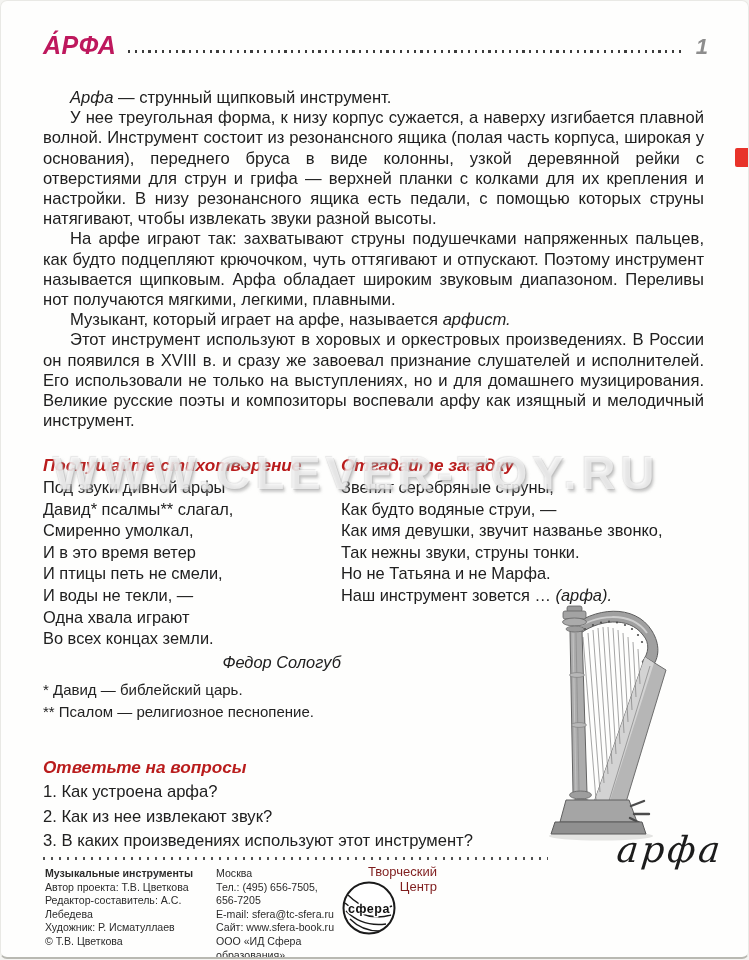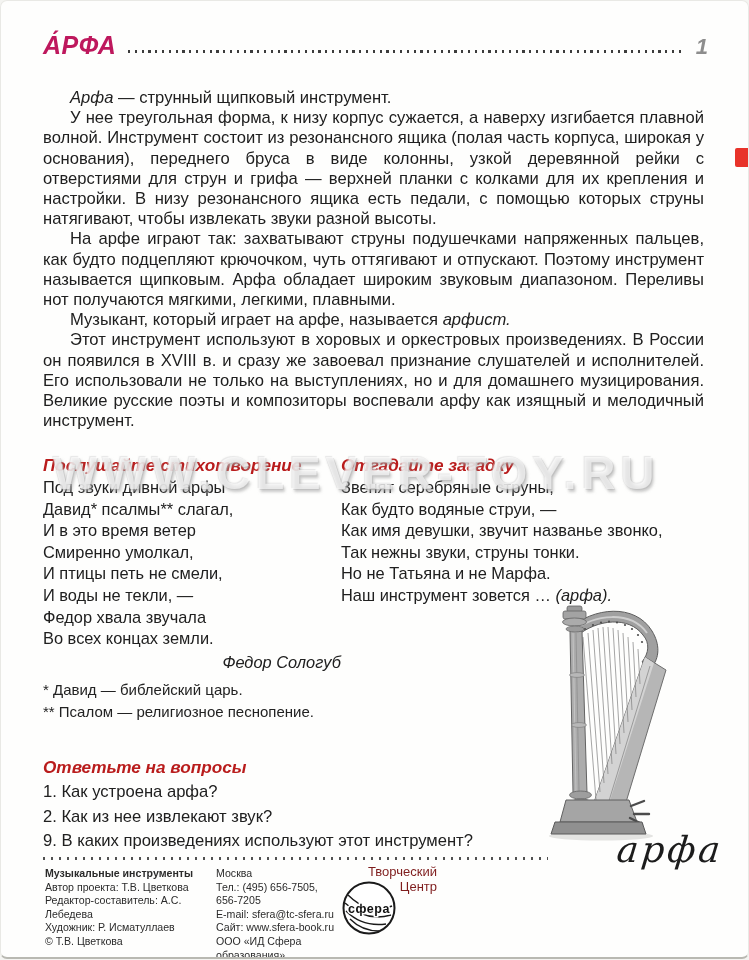--- a/index.html
+++ b/index.html
@@ -128,25 +128,25 @@
     <p>Этот инструмент используют в хоровых и оркестровых произведениях. В России он появился в XVIII в. и сразу же завоевал признание слушателей и исполнителей. Его использовали не только на выступлениях, но и для домашнего музицирования. Великие русские поэты и композиторы воспевали арфу как изящный и мелодичный инструмент.</p>
   </div>
 
   <div class="watermark">WWW.CLEVER-TOY.RU</div>
 
   <div class="cols">
     <div class="col-poem">
       <div class="sec-head">Послушайте стихотворение</div>
       <div class="verse">Под звуки дивной арфы</div>
       <div class="verse">Давид* псалмы** слагал,</div>
+      <div class="verse">Смиренно умолкал,</div>
       <div class="verse">И в это время ветер</div>
-      <div class="verse">Смиренно умолкал,</div>
       <div class="verse">И птицы петь не смели,</div>
       <div class="verse">И воды не текли, —</div>
-      <div class="verse">Федор хвала звучала</div>
+      <div class="verse">Одна хвала играют</div>
       <div class="verse">Во всех концах земли.</div>
       <div class="poem-author">Федор Сологуб</div>
     </div>
     <div class="col-riddle">
       <div class="sec-head">Отгадайте загадку</div>
       <div class="verse">Звенят серебряные струны,</div>
       <div class="verse">Как будто водяные струи, —</div>
       <div class="verse">Как имя девушки, звучит названье звонко,</div>
       <div class="verse">Так нежны звуки, струны тонки.</div>
       <div class="verse">Но не Татьяна и не Марфа.</div>
@@ -156,21 +156,21 @@
 
   <div class="footnotes">
     <div>* Давид — библейский царь.</div>
     <div>** Псалом — религиозное песнопение.</div>
   </div>
 
   <div class="questions">
     <div class="sec-head">Ответьте на вопросы</div>
     <div class="q-item">1. Как устроена арфа?</div>
     <div class="q-item">2. Как из нее извлекают звук?</div>
-    <div class="q-item">9. В каких произведениях используют этот инструмент?</div>
+    <div class="q-item">3. В каких произведениях используют этот инструмент?</div>
   </div>
 
   <div class="harp">
     <svg width="148" height="238" viewBox="0 0 148 238" xmlns="http://www.w3.org/2000/svg">
       <ellipse cx="62" cy="231" rx="52" ry="4.5" fill="#e4e4e2"></ellipse>
 
       <path d="M30,24 C54,2 96,-2 113,26 C121,39 121,53 112,63 L103,57 C110,48 111,38 104,30 C90,11 58,14 38,31 Z" fill="#a0a0a0" stroke="#5d5d5d" stroke-width="1"></path>
       <path d="M33,27 C56,8 92,6 108,28" fill="none" stroke="#d9d9d9" stroke-width="2" opacity="0.8"></path>
 
       <g fill="#4f4f4f">

